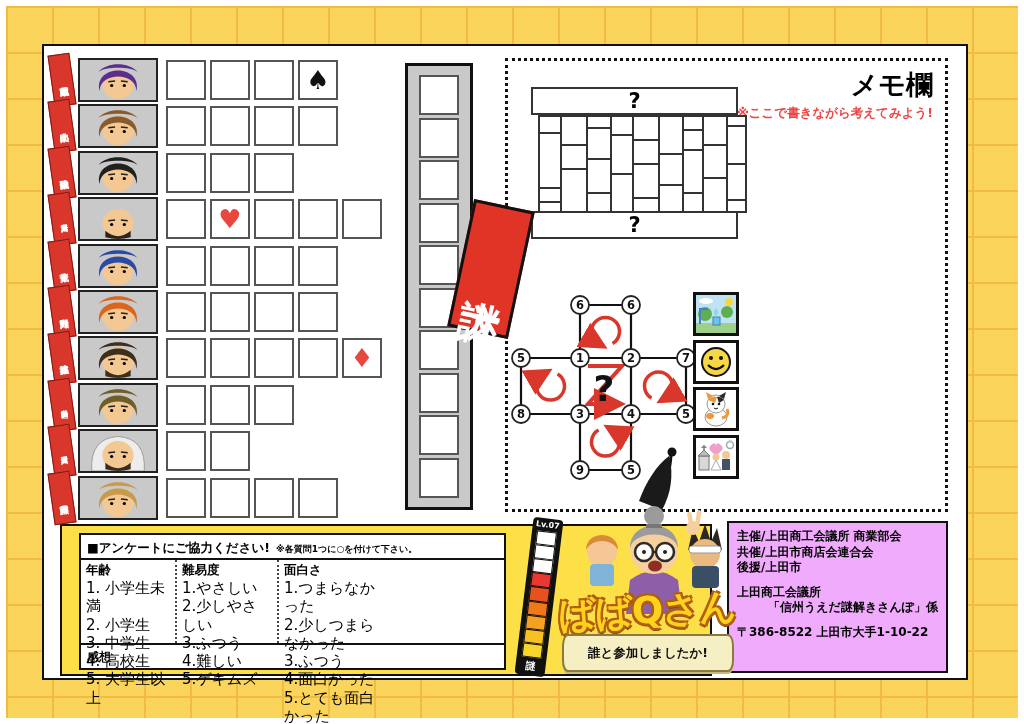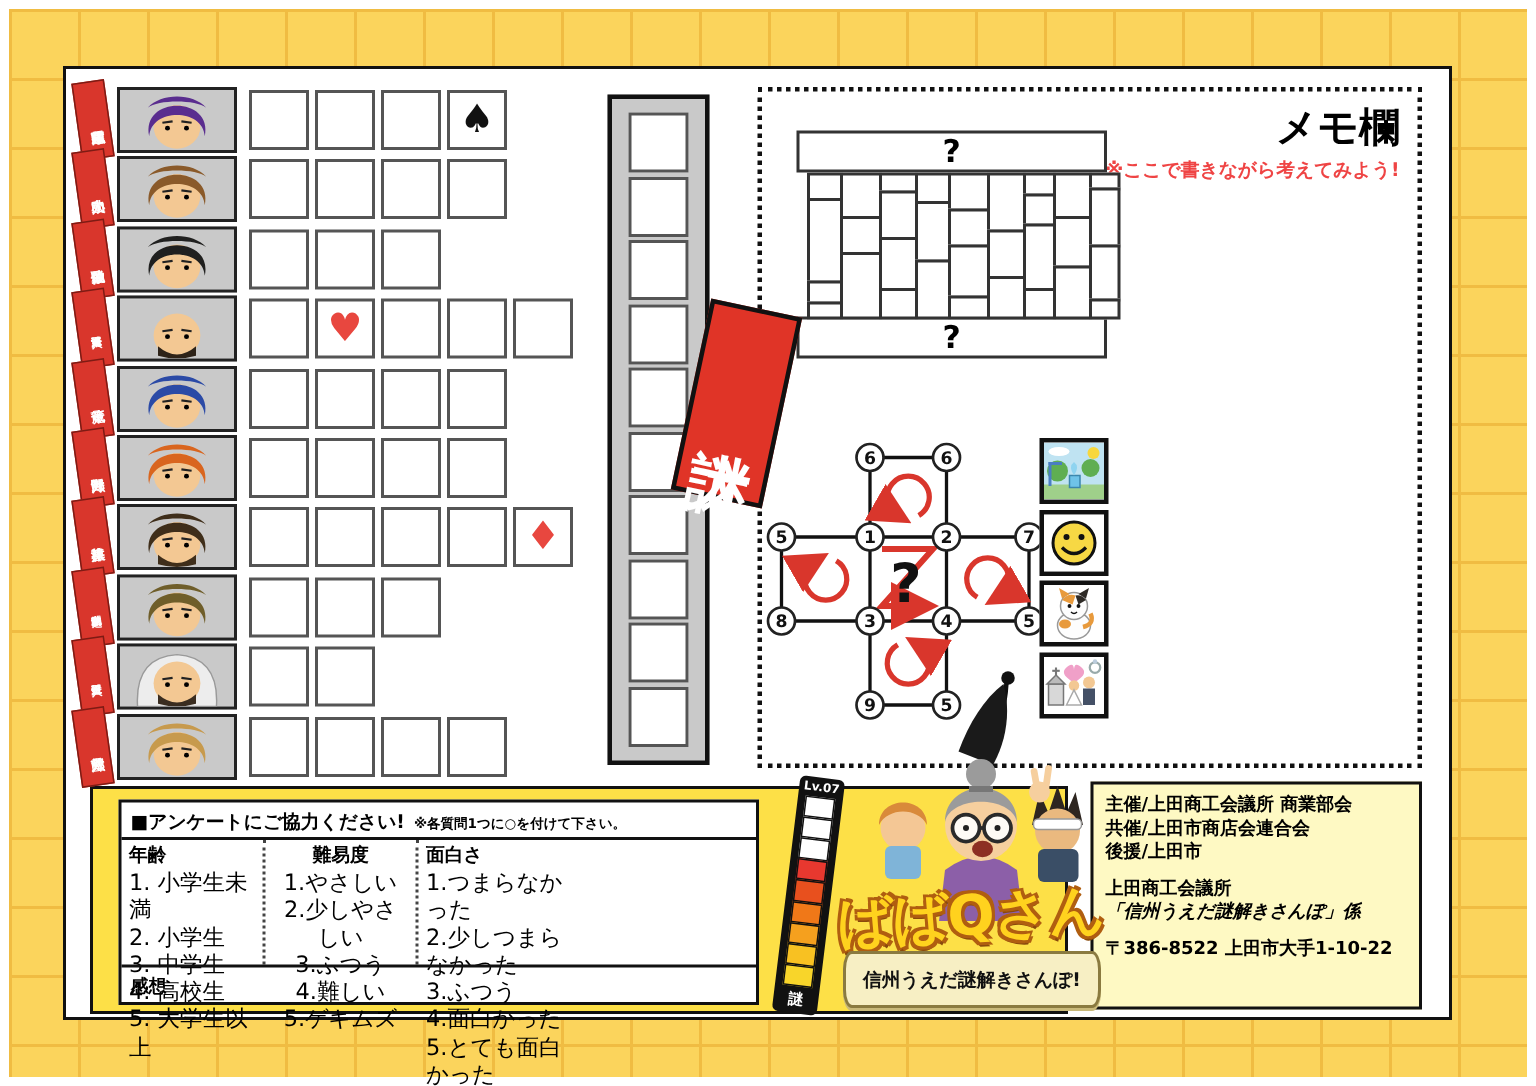--- a/index.html
+++ b/index.html
@@ -81,24 +81,24 @@
   .survey-cols{flex:1;display:flex;min-height:0;}
   .scol{box-sizing:border-box;padding:2px 5px;}
   .scol + .scol{border-left:2px dotted #444;}
   .scol .stitle{font-size:12.5px;font-weight:bold;}
   .sopt{font-size:15px;line-height:1.22;}
   .survey-feedback{flex:none;border-top:2px solid #111;padding:1px 6px 2px;}
   .fb-title{font-size:12px;font-weight:bold;}
   .fb-note{font-size:8.5px;font-weight:bold;color:#222;}
 
   .contact{position:absolute;left:683px;top:475px;width:221px;height:152px;
-    background:#fef9c3;border:2px solid #111;box-sizing:border-box;
+    background:#f0abfc;border:2px solid #111;box-sizing:border-box;
     padding:6px 8px;color:#000;}
   .cline{font-size:12px;font-weight:bold;line-height:1.3;}
-  .cline.indent{font-style:italic;}
+  .cline.indent{text-align:right;}
   .cgap{height:9px;}
 
   
   .logo{position:absolute;left:478px;top:462px;width:218px;height:172px;z-index:6;}
   .gauge{position:absolute;left:2px;top:10px;width:30px;height:158px;
     background:#111;border-radius:4px;transform:rotate(7deg);
     display:flex;flex-direction:column;align-items:center;padding:2px 0;
     box-sizing:border-box;}
   .gauge-lv{color:#fff;font-size:8px;font-weight:bold;flex:none;}
   .gauge-segs{flex:1;width:20px;display:flex;flex-direction:column;margin:2px 0;}
@@ -526,21 +526,21 @@
         </div>
         <div class="survey-cols" id="surveyCols">
             <div class="scol" style="width: 94px;">
               <div class="stitle">年齢</div>
               <div class="sopt">1. 小学生未満</div>
               <div class="sopt">2. 小学生</div>
               <div class="sopt">3. 中学生</div>
               <div class="sopt">4. 高校生</div>
               <div class="sopt">5. 大学生以上</div>
             </div>
-            <div class="scol" style="width: 102px; text-align: center;">
+            <div class="scol" style="width: 102px;">
               <div class="stitle">難易度</div>
               <div class="sopt">1.やさしい</div>
               <div class="sopt">2.少しやさしい</div>
               <div class="sopt">3.ふつう</div>
               <div class="sopt">4.難しい</div>
               <div class="sopt">5.ゲキムズ</div>
             </div>
             <div class="scol" style="width: 113px;">
               <div class="stitle">面白さ</div>
               <div class="sopt">1.つまらなかった</div>
@@ -590,21 +590,21 @@
         <line x1="103" y1="50" x2="106" y2="50" stroke="#2a2a2a" stroke-width="2.5"></line>
         <circle cx="94" cy="50" r="2" fill="#222"></circle>
           <circle cx="115" cy="50" r="2" fill="#222"></circle>
         <ellipse cx="105" cy="64" rx="7" ry="5.5" fill="#8d2f23"></ellipse>
         <circle cx="143" cy="26" r="7" fill="#f6cf9e"></circle>
         <rect x="138" y="10" width="4.5" height="15" rx="2" fill="#f6cf9e" transform="rotate(-10 140 17)"></rect>
         <rect x="146" y="8" width="4.5" height="17" rx="2" fill="#f6cf9e" transform="rotate(8 148 16)"></rect>
       </svg>
       <div class="logo-title">ばばQさん</div>
       <div class="logo-banner">
-        <span class="logo-tagline">信州うえだ謎解きさんぽ!</span>
+        <span class="logo-tagline">誰と参加しましたか!</span>
       </div>
     </div>
 
     <div class="contact" id="contactBox">
         <div class="cline">主催/上田商工会議所 商業部会</div>
         <div class="cline">共催/上田市商店会連合会</div>
         <div class="cline">後援/上田市</div>
         <div class="cgap"></div>
         <div class="cline">上田商工会議所</div>
         <div class="cline indent">「信州うえだ謎解きさんぽ」係</div>

